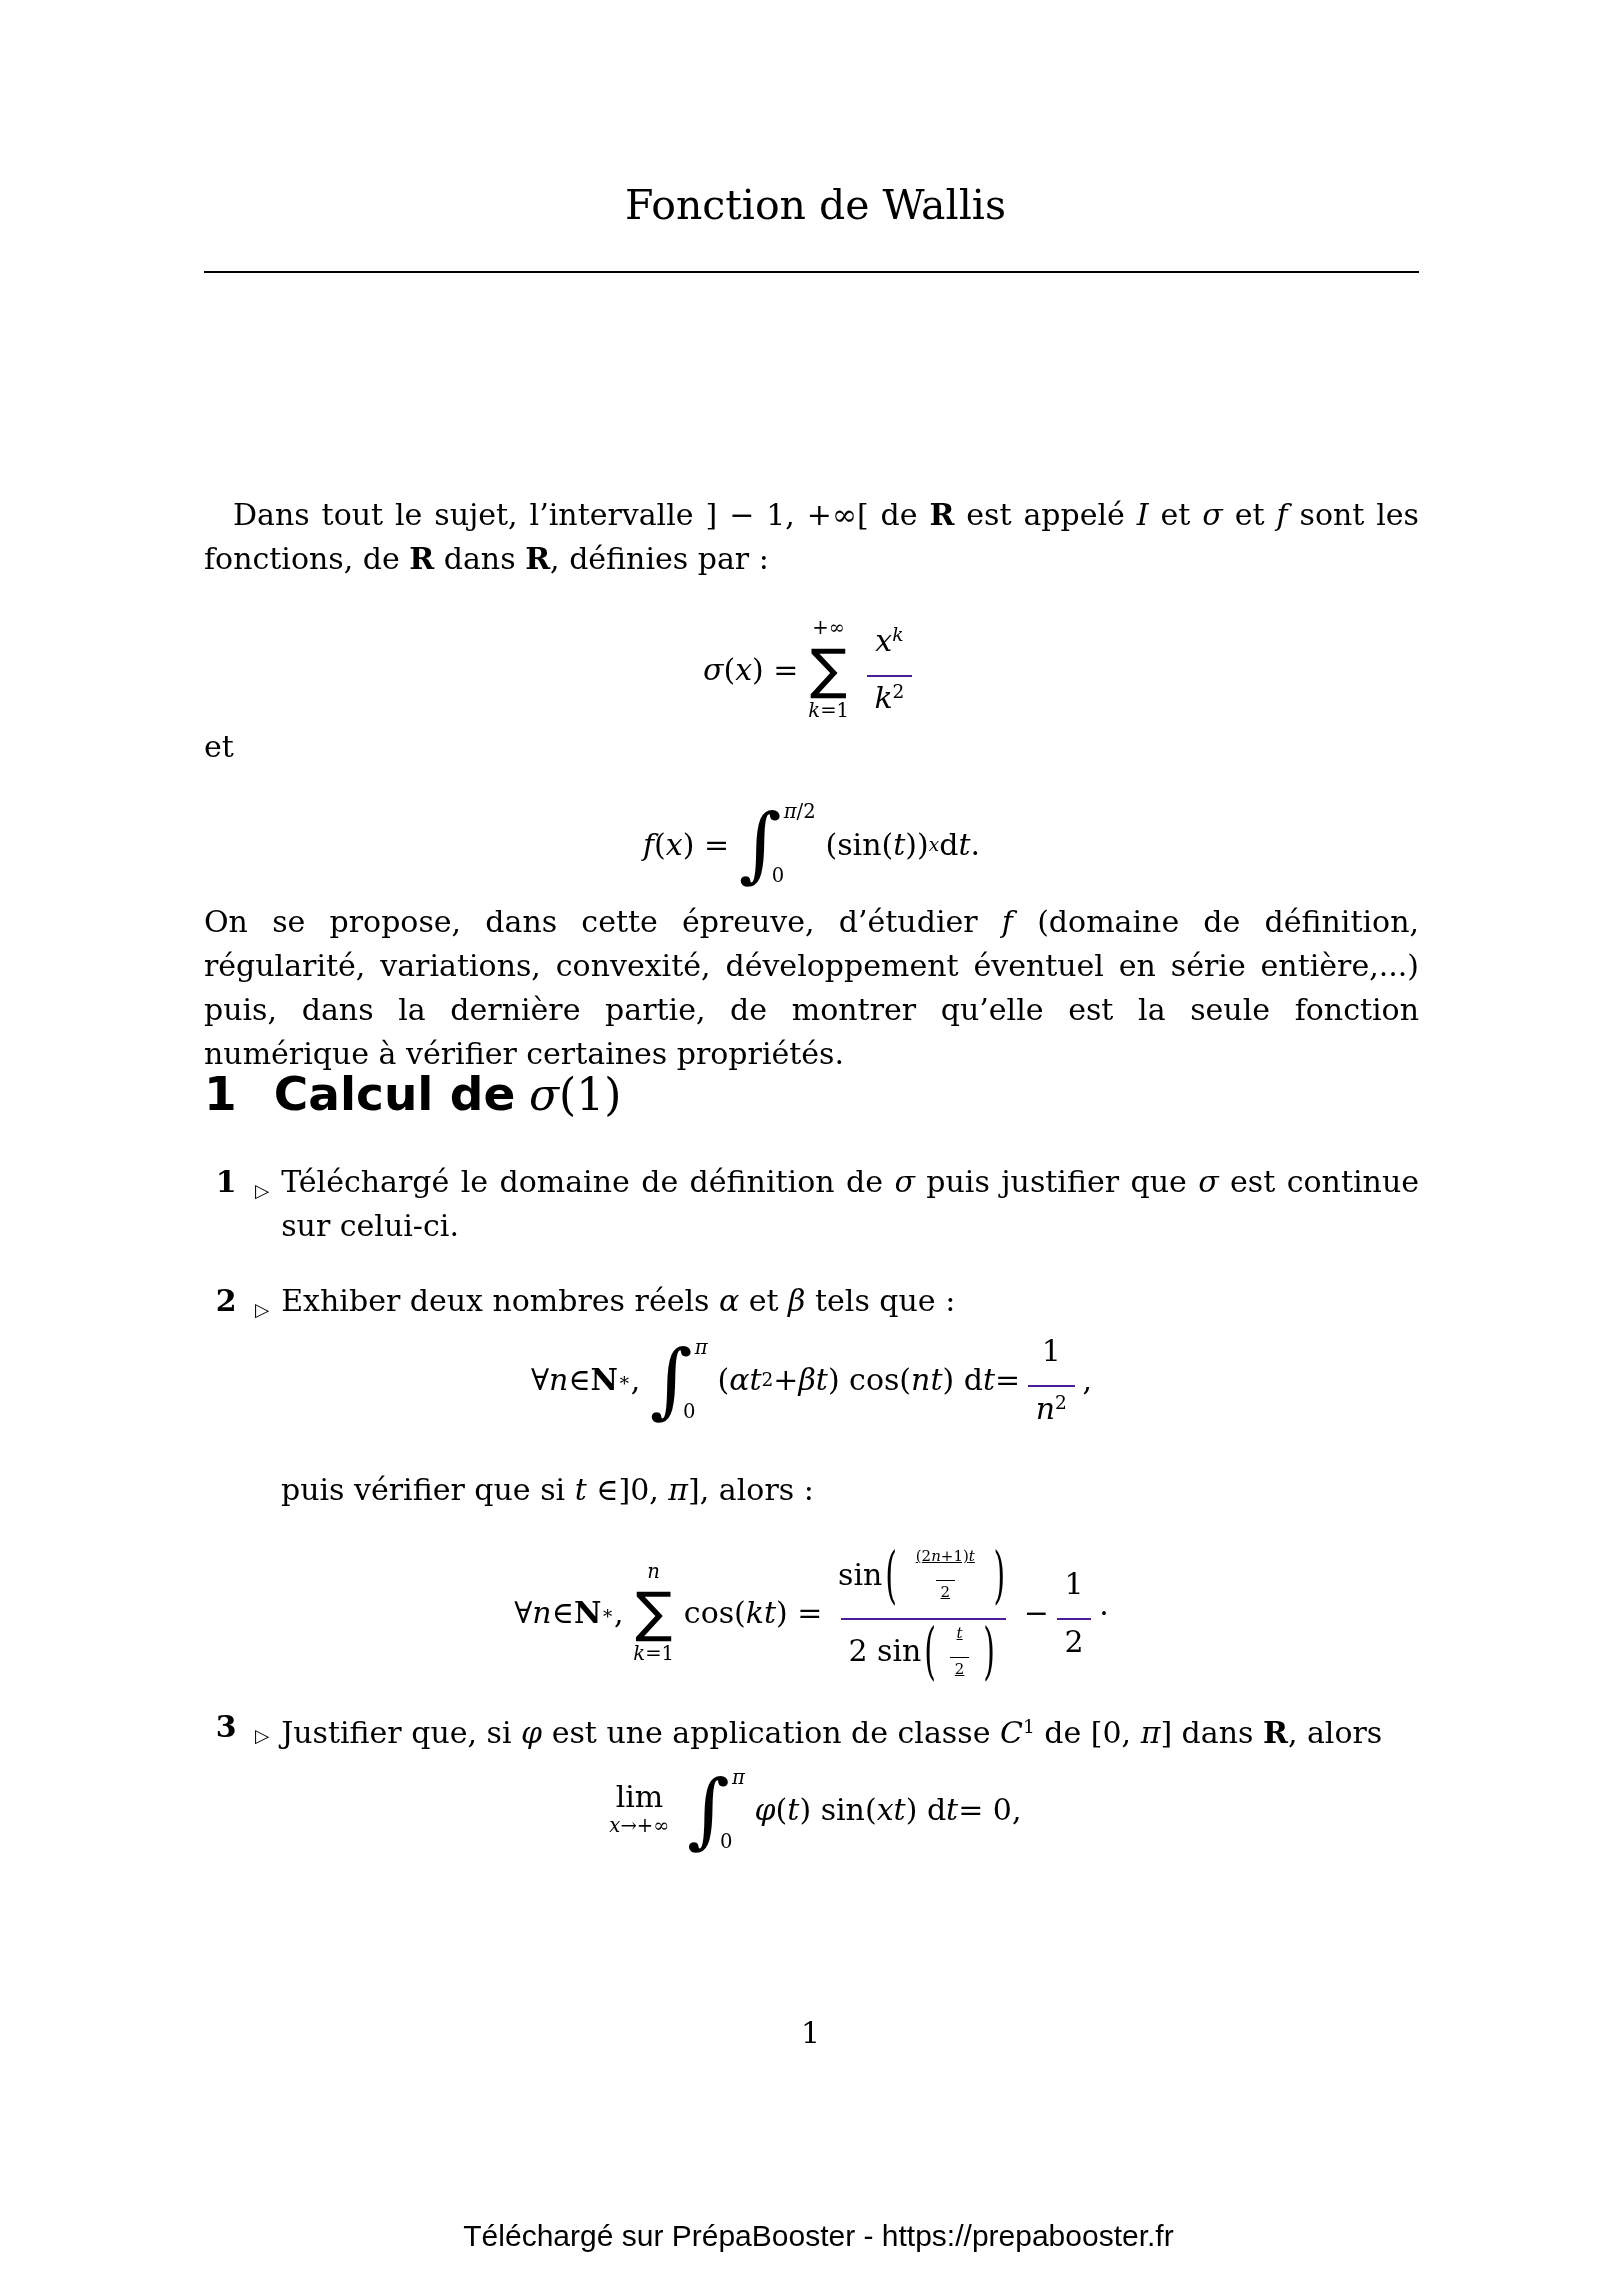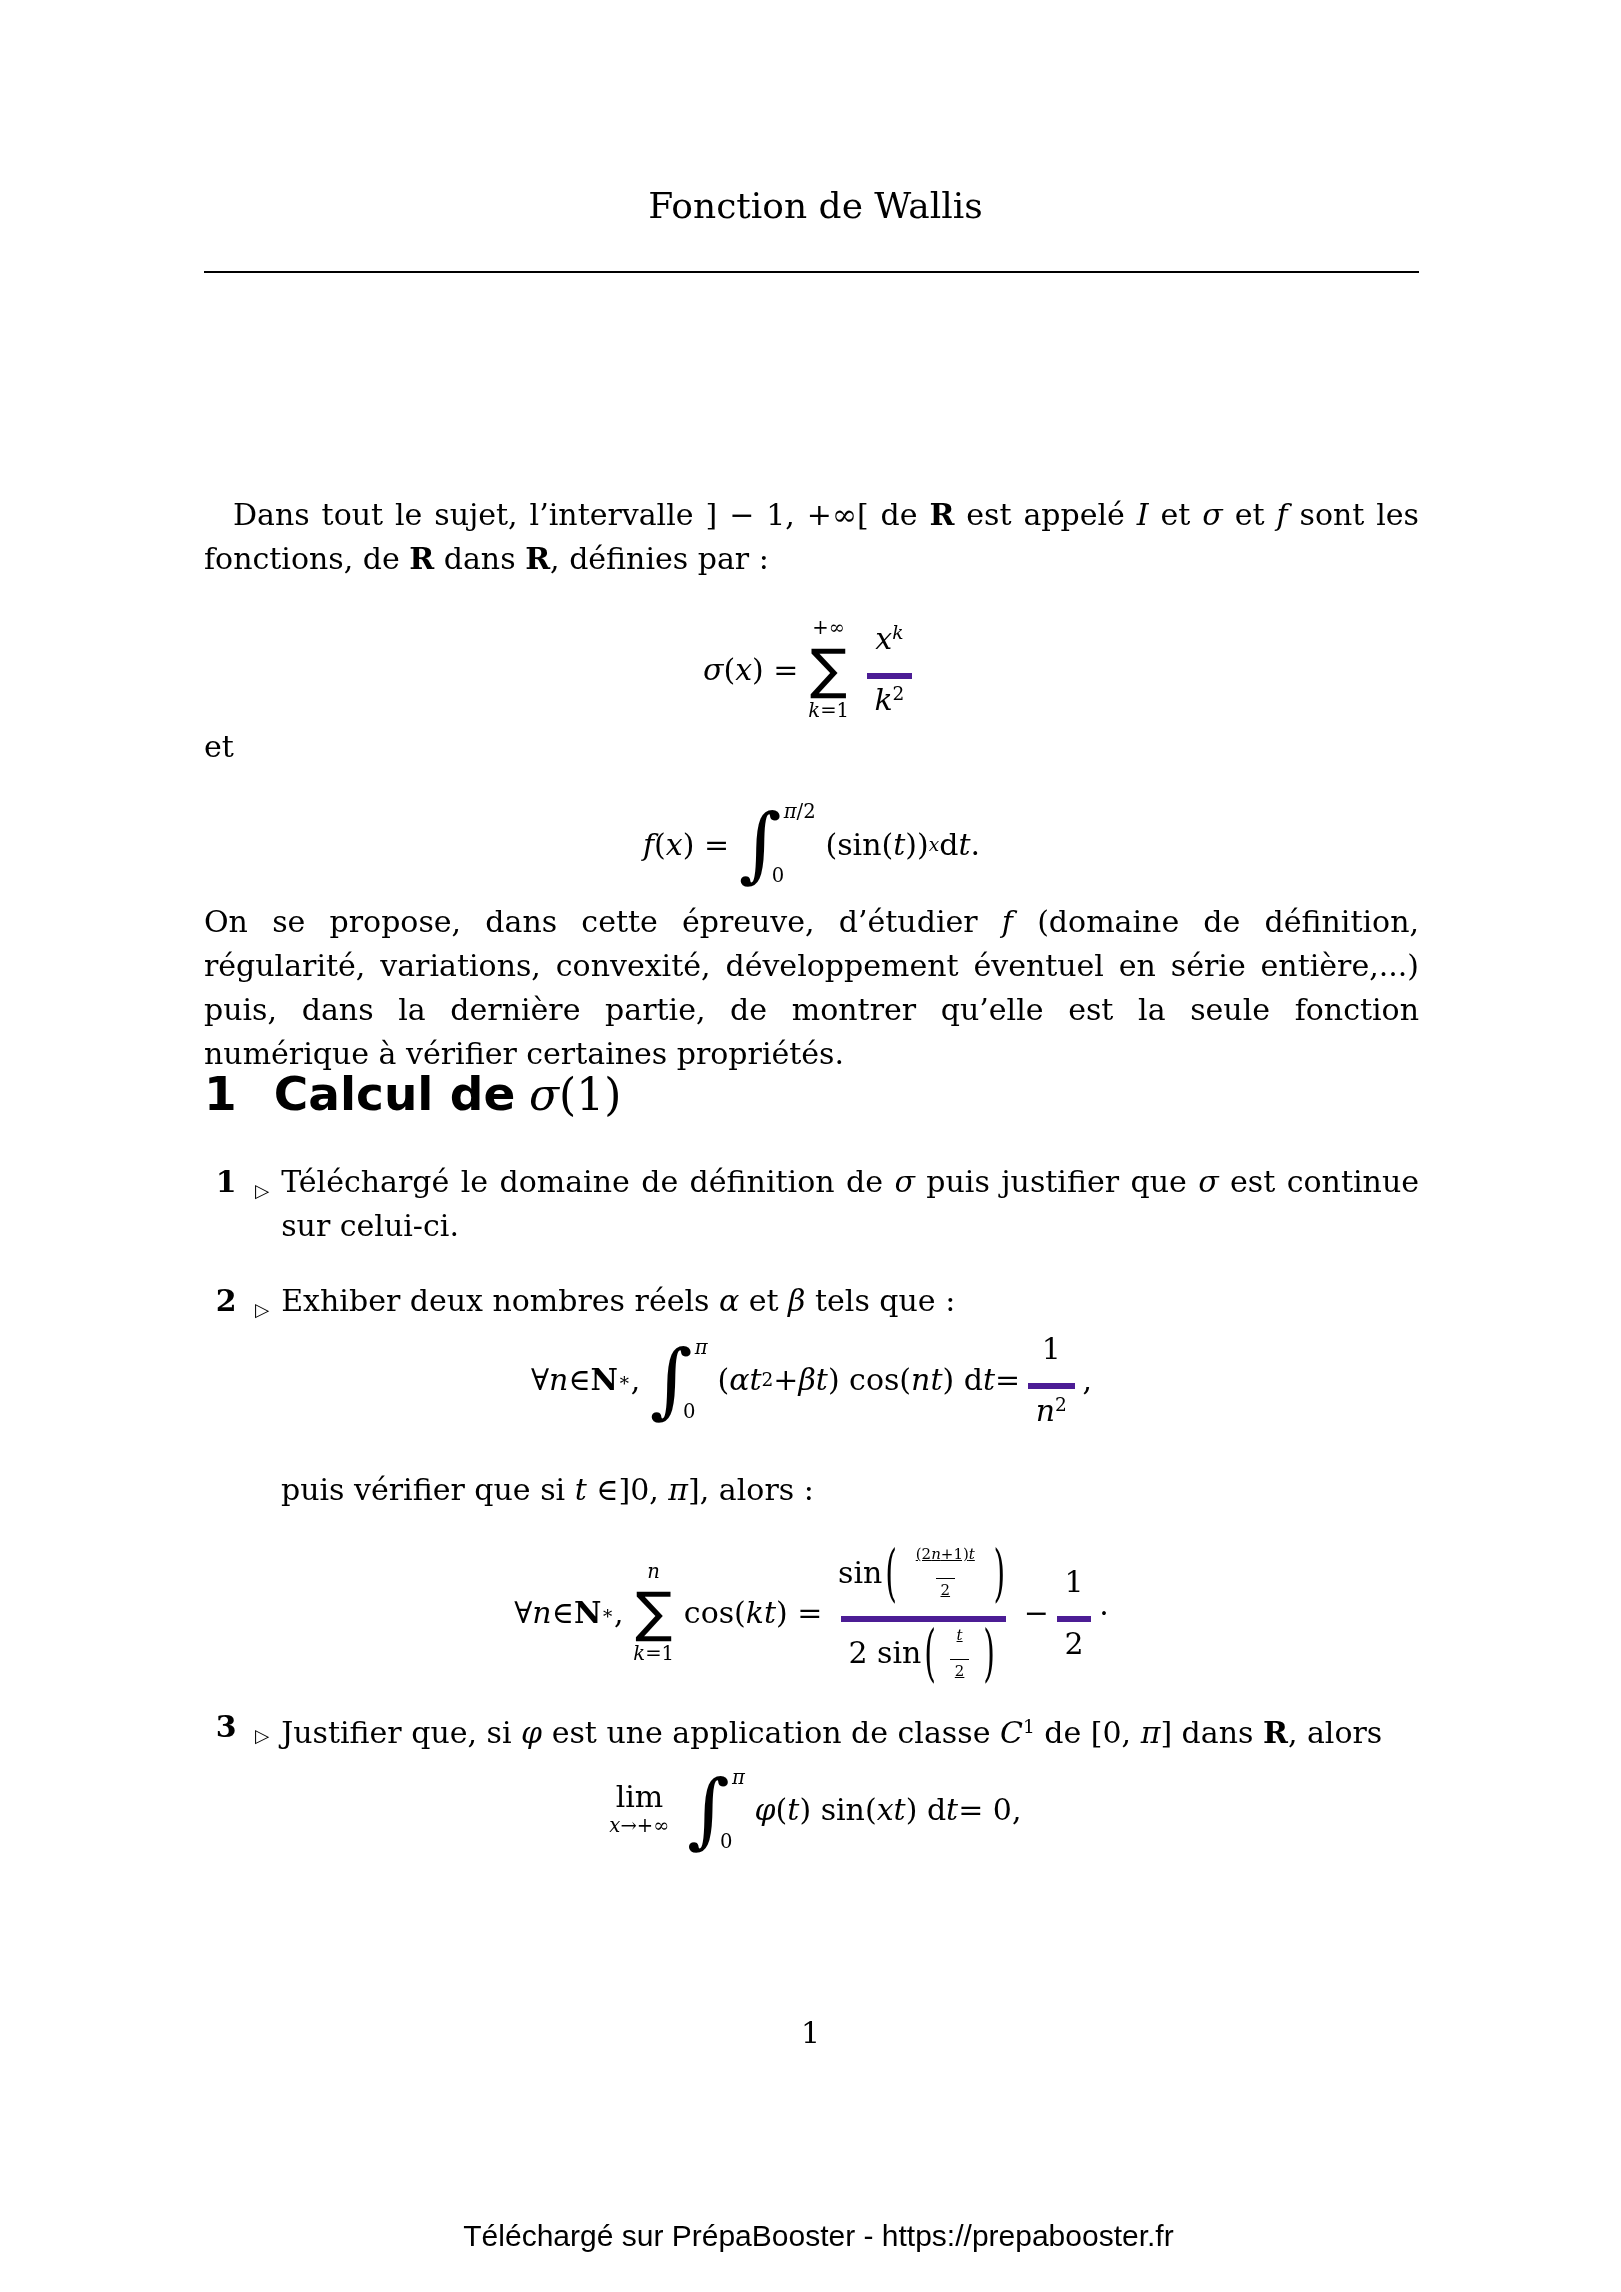--- a/index.html
+++ b/index.html
@@ -2,21 +2,21 @@
 <html><head>
 <meta charset="utf-8">
 <style>
   html,body{margin:0;padding:0;background:#ffffff;}
   .page{
     position:relative;width:1621px;height:2293px;background:#ffffff;color:#000000;
     font-family:"DejaVu Serif","Liberation Serif",serif;overflow:hidden;
   }
   .abs{position:absolute;}
   
-  .doc-title{left:10px;right:0;top:186px;text-align:center;font-size:36px;line-height:39px;}
+  .doc-title{left:10px;right:0;top:186px;text-align:center;font-size:41px;line-height:39px;}
   .title-rule{left:204px;top:271px;width:1215px;height:2px;background:#000;}
   .h1{left:204px;top:406px;font-family:"DejaVu Sans","Liberation Sans",sans-serif;font-weight:700;font-size:47px;line-height:51px;}
   .h2{left:204px;top:1068px;display:flex;align-items:baseline;font-family:"DejaVu Sans","Liberation Sans",sans-serif;font-weight:700;font-size:47px;line-height:51px;}
   .h2 .h2-num{margin-right:37px;}
   .h2 .h2-title{margin-right:13.7px;}
   .h2 .h2-math{font-family:"DejaVu Serif",serif;font-weight:400;font-size:44px;}
   .para{left:204px;width:1215px;font-size:30px;line-height:44px;text-align:justify;}
   .indent{text-indent:29px;}
   .et{left:204px;top:729px;font-size:30px;}
   
@@ -29,21 +29,21 @@
   .eq{left:204px;width:1215px;display:flex;justify-content:center;align-items:center;font-size:30px;}
   .mrow{display:inline-flex;align-items:center;}
   .seg-r{font-style:normal;}
   .seg-i{font-style:italic;}
   .seg-b{font-weight:700;}
   .seg-cal{font-style:italic;}
   .seg-sup{font-size:0.62em;vertical-align:0.55em;}
   .seg-isup{font-size:0.62em;vertical-align:0.55em;font-style:italic;}
   .frac{display:inline-flex;flex-direction:column;align-items:center;text-align:center;margin:0 7.8px;vertical-align:middle;gap:13px;}
   .frac .num{padding:0 7.8px 3.9px;}
-  .frac .den{border-top:6px solid #4c1d95;padding:3.9px 7.8px 0;}
+  .frac .den{border-top:2px solid #4c1d95;padding:3.9px 7.8px 0;}
   .frac.inner{font-size:15px;margin:0 11px;text-decoration:underline;}
   .frac.inner .num{padding:0 4.9px 2px;}
   .frac.inner .den{border-top:1.5px solid #000;padding:2px 4.9px 0;}
   .fx{display:inline-flex;align-items:center;justify-content:center;}
   .tp{display:inline-block;transform:scaleY(2.05);transform-origin:center;margin:0 2.9px;font-weight:300;}
   .bigop{display:inline-flex;flex-direction:column;align-items:center;margin:0 9.8px;line-height:1;}
   .bigop .op{font-size:55px;line-height:57px;font-family:"DejaVu Sans",sans-serif;}
   .bigop .lim{font-size:19.6px;line-height:25.5px;text-align:center;}
   .limop{display:inline-flex;flex-direction:column;align-items:center;margin:0 7.8px;line-height:1;}
   .limop .op{font-size:30px;line-height:33px;}

